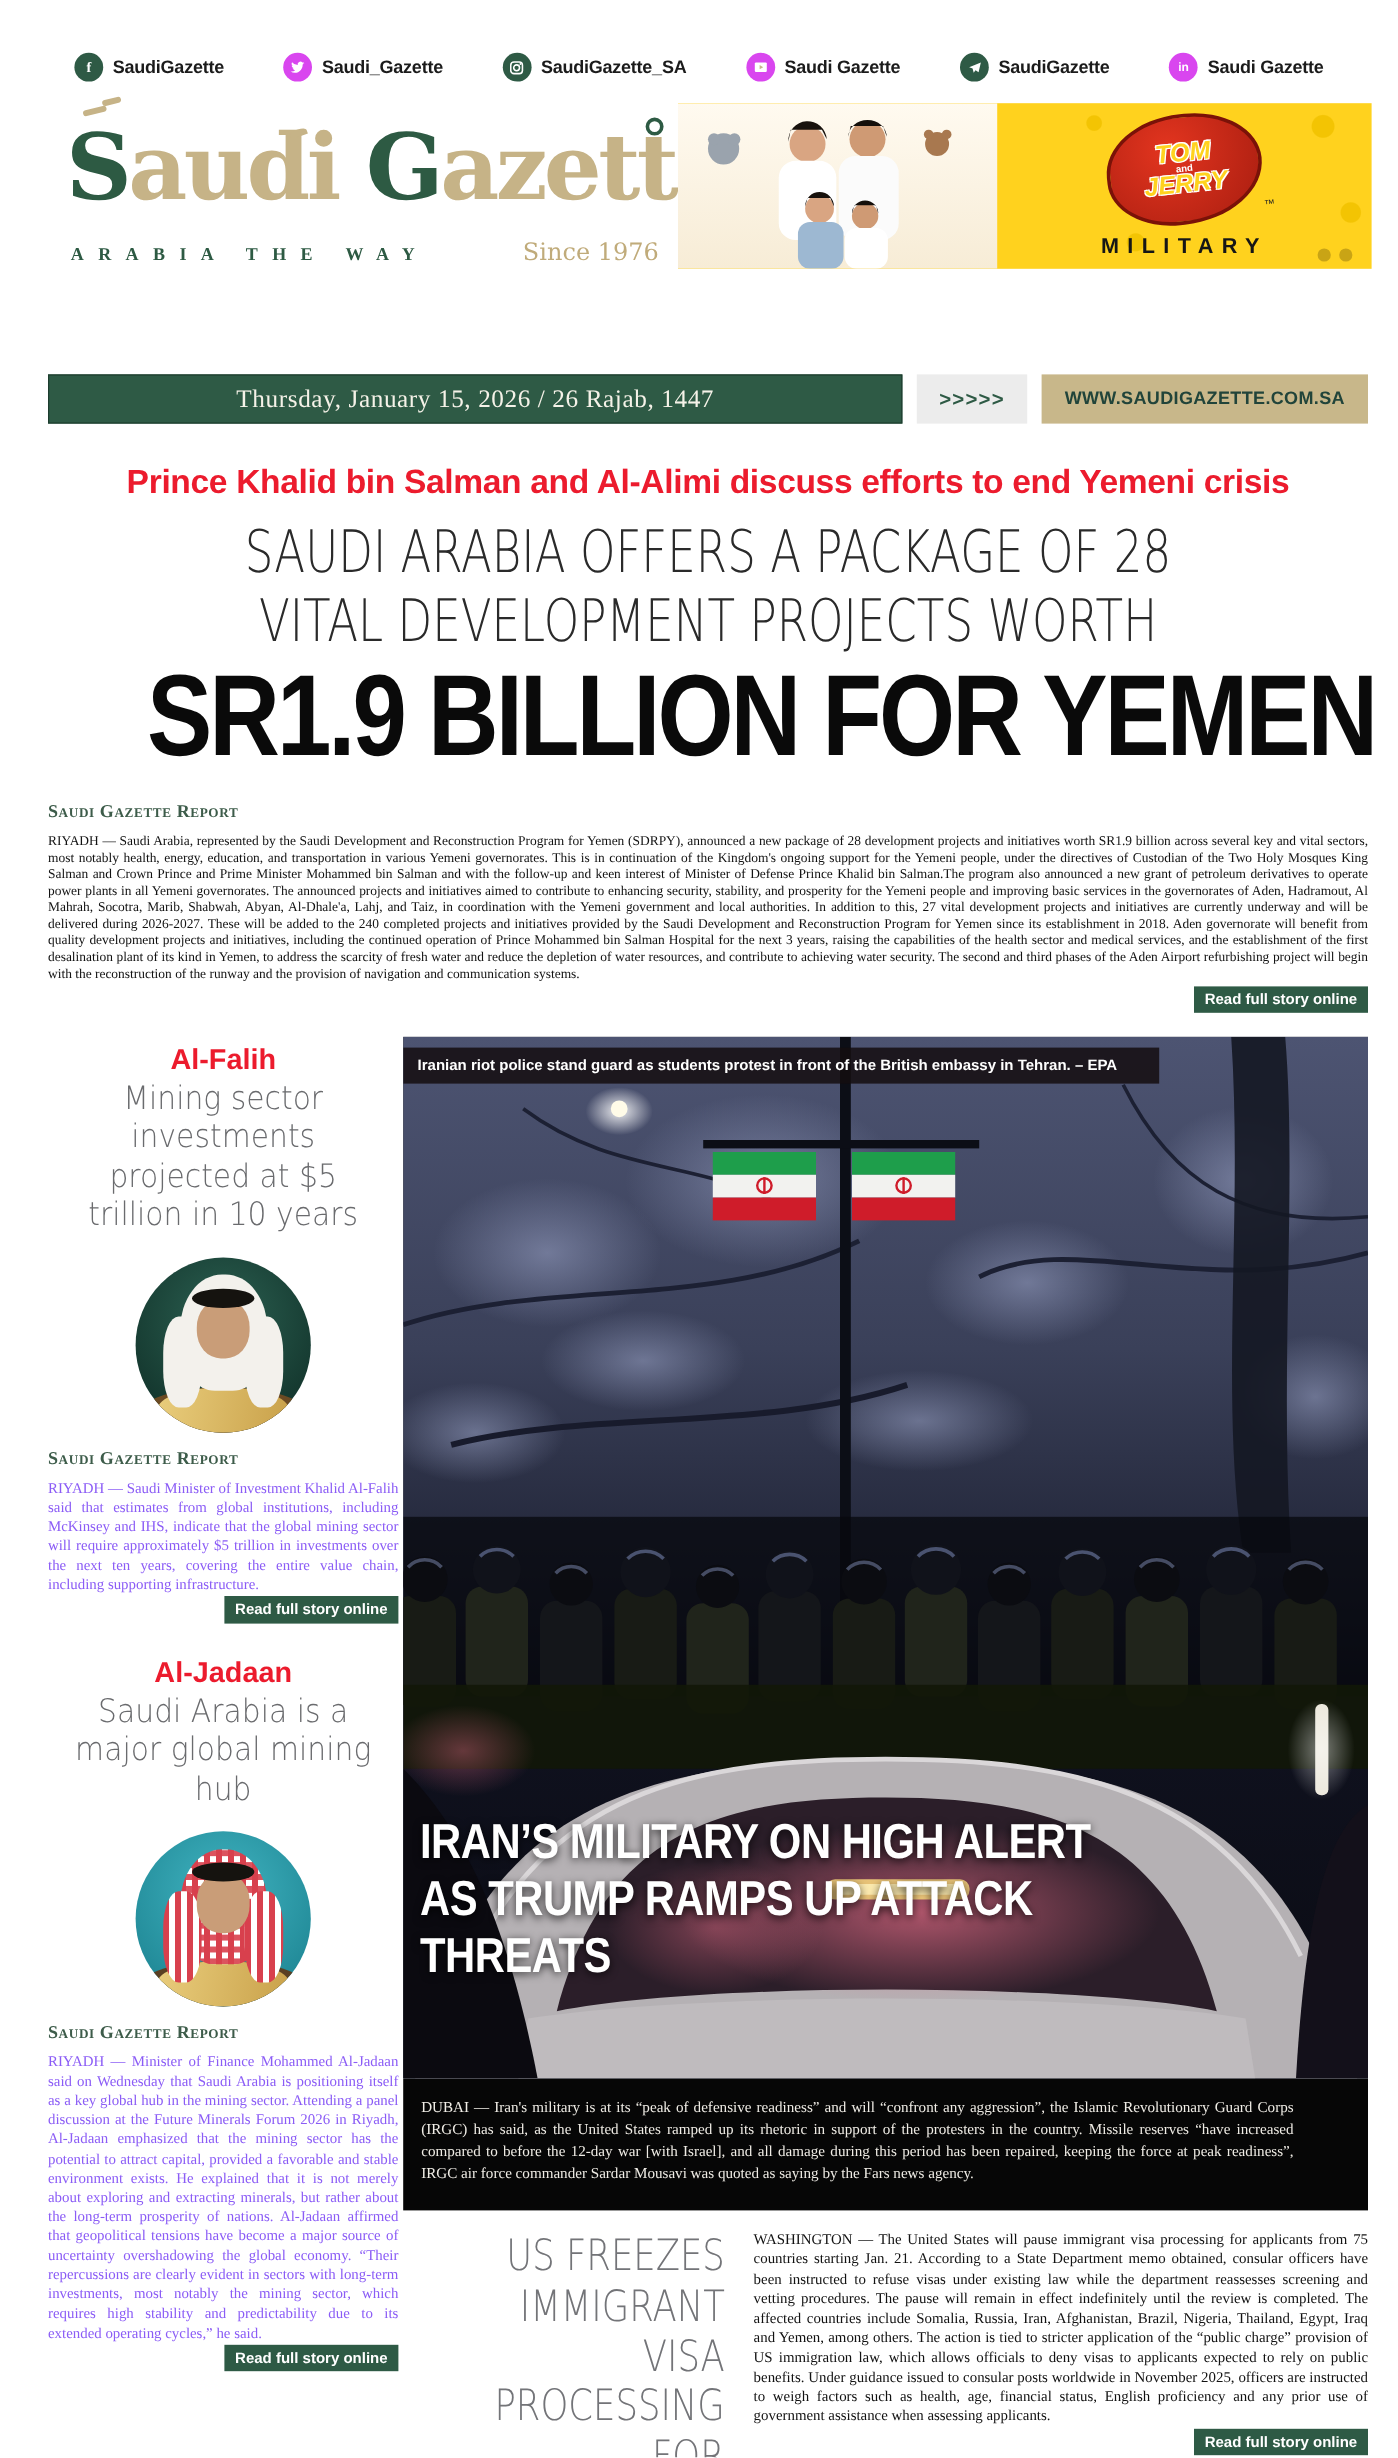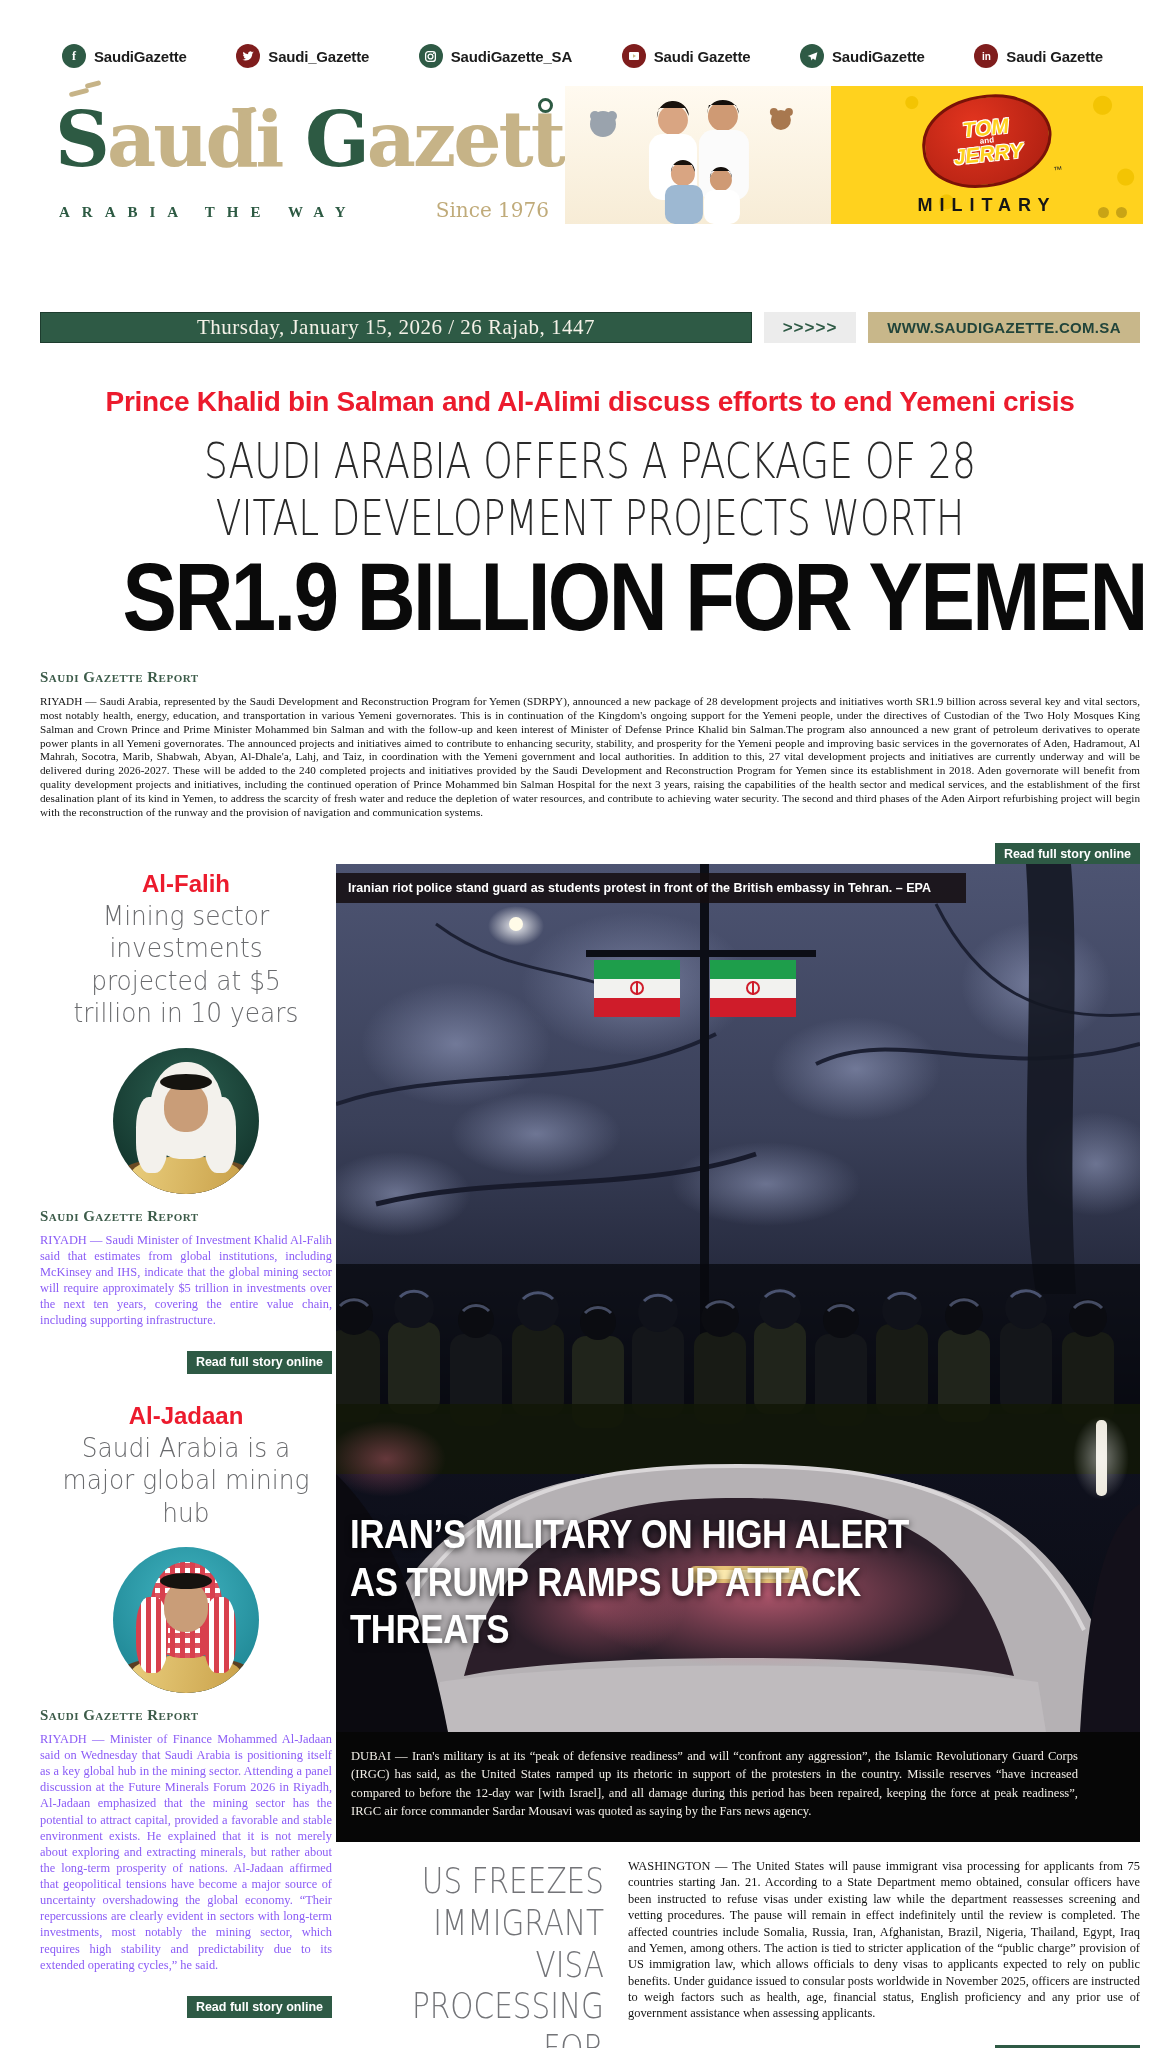--- a/index.html
+++ b/index.html
@@ -5,21 +5,21 @@
   html,body{margin:0;padding:0;background:#ffffff;}
   #page{position:relative;width:1165px;height:2048px;background:#ffffff;overflow:hidden;
         font-family:"Liberation Sans",sans-serif;color:#141414;}
 
   
   .social-bar{position:absolute;top:40px;left:62px;right:62px;height:32px;
     display:flex;justify-content:space-between;align-items:center;}
   .social-item{display:flex;align-items:center;gap:8px;cursor:pointer;}
   .sicon{width:24px;height:24px;border-radius:50%;display:flex;align-items:center;justify-content:center;
     color:#fff;font-weight:bold;font-size:12px;flex:0 0 24px;}
-  .sicon.green{background:#2e5a45;} .sicon.tan{background:#7f1d1d;}
+  .sicon.green{background:#2e5a45;} .sicon.tan{background:#d946ef;}
   .shandle{font-size:15px;font-weight:600;color:#1b1b1b;letter-spacing:-0.2px;}
 
   
   .masthead{position:absolute;left:55px;top:72px;width:498px;height:198px;}
   .mast-title{font-family:"DejaVu Serif",serif;font-weight:bold;font-size:76px;line-height:1;
     padding-top:30px;letter-spacing:-3px;white-space:nowrap;}
   .mast-green{color:#2d5a43;} .mast-tan{color:#c6b387;}
   .dec{position:absolute;}
   .dec-shadda1{left:14px;top:18px;width:20px;height:5px;background:#c6b387;border-radius:3px;transform:rotate(-14deg);}
   .dec-shadda2{left:30px;top:10px;width:16px;height:5px;background:#c6b387;border-radius:3px;transform:rotate(-14deg);}
@@ -44,40 +44,40 @@
     transform:rotate(-6deg);}
   .tj-top,.tj-bottom{font-style:italic;font-weight:900;font-size:21px;line-height:.95;color:#ffd21e;
     text-shadow:-1px -1px 0 #fff,1px -1px 0 #fff,-1px 1px 0 #fff,1px 1px 0 #fff;}
   .tj-and{font-size:8px;color:#fff;font-weight:bold;line-height:.8;}
   .tj-tm{position:absolute;right:-10px;bottom:2px;font-size:9px;color:#222;}
   .ad-brand{font-weight:700;font-size:18px;letter-spacing:7px;color:#161616;}
   .ad-seal{position:absolute;width:11px;height:11px;border-radius:50%;background:rgba(60,45,0,.28);bottom:6px;}
   .ad-seal.s1{right:34px;} .ad-seal.s2{right:16px;}
 
   
-  .date-bar{position:absolute;left:40px;right:25px;top:312px;height:31px;display:flex;gap:12px;}
+  .date-bar{position:absolute;left:40px;right:25px;top:312px;height:41px;display:flex;gap:12px;}
   .db-date{flex:1;background:#2e5a45;border:1px solid #1d3c2e;color:#f5f2e8;display:flex;align-items:center;justify-content:center;
     font-family:"Liberation Serif",serif;font-size:21px;letter-spacing:.5px;}
   .db-chev{width:92px;background:#ececec;color:#2e5a45;display:flex;align-items:center;justify-content:center;
     font-weight:900;font-size:17px;letter-spacing:1px;cursor:pointer;}
   .db-site{width:272px;background:#c8b78a;color:#21443a;display:flex;align-items:center;justify-content:center;
     font-weight:800;font-size:15px;letter-spacing:.3px;cursor:pointer;}
 
   
   .lead{position:absolute;left:40px;right:25px;top:386px;}
   .kicker{text-align:center;color:#ec1b2d;font-weight:700;font-size:28px;letter-spacing:-.3px;}
   .hl-sub{text-align:center;font-family:"DejaVu Sans",sans-serif;font-weight:100;font-size:47px;line-height:1.18;
     color:#2a2a2a;transform:scale(.8,1.04);transform-origin:center top;margin-top:14px;}
   .hl-main{text-align:center;font-weight:900;font-size:96px;line-height:1;letter-spacing:-3px;color:#0a0a0a;
     transform:scaleX(.85);transform-origin:center;white-space:nowrap;margin-top:6px;}
   .byline{font-family:"Liberation Serif",serif;font-weight:700;font-variant:small-caps;
     letter-spacing:.5px;color:#3d5c4a;font-size:15px;}
   .lead .byline{display:block;margin-top:24px;}
   .lead-body{margin-top:9px;text-align:justify;font-family:"Liberation Serif",serif;font-size:11.2px;line-height:1.24;color:#121212;}
-  .btn-row{text-align:right;margin-top:23px;text-decoration:underline;}
+  .btn-row{text-align:right;margin-top:2px;text-decoration:underline;}
   .read-btn{display:inline-block;background:#2e5a45;color:#ffffff;font-weight:700;font-size:12.5px;
     line-height:1;padding:5px 9px;cursor:pointer;}
 
   
   .col-left{position:absolute;left:40px;top:870px;width:292px;}
   .story-title{text-align:center;color:#ec1b2d;font-weight:600;font-size:24px;}
   .story-sub{text-align:center;color:#6a6b6e;font-family:"DejaVu Sans",sans-serif;font-weight:100;
     font-size:27px;line-height:1.2;transform:scaleX(.92);transform-origin:center top;margin-top:2px;}
   .portrait{width:146px;height:146px;border-radius:50%;overflow:hidden;position:relative;margin:18px auto 6px;}
   .portrait.falih{background:radial-gradient(circle at 50% 35%, #2c6152, #14372e 75%);}

